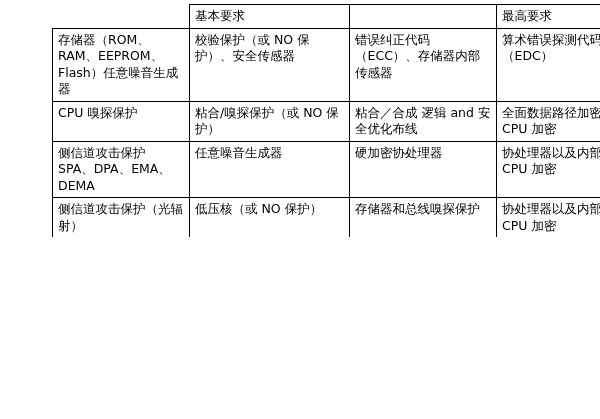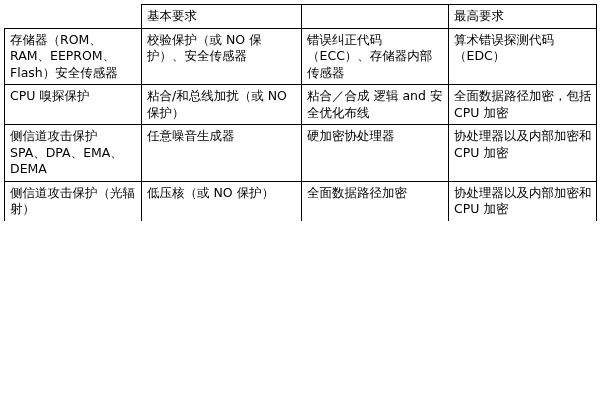--- a/index.html
+++ b/index.html
@@ -13,20 +13,21 @@
     font-family: "DejaVu Sans", "Liberation Sans", sans-serif;
     color: #000000;
     overflow: hidden;
   }
   #sheet {
     position: relative;
     width: 480px;
     height: 419px;
     box-sizing: border-box;
     padding: 4px 4px 0 4px;
+    margin-left: 48px;
   }
   table.req-table {
     border-collapse: collapse;
     table-layout: fixed;
     width: 592px;
     font-size: 12.5px;
     line-height: 1.32;
   }
   table.req-table col.c0 { width: 137px; }
   table.req-table col.c1 { width: 160px; }
@@ -78,38 +79,38 @@
       <tr>
         <th class="blank"></th>
         <th>基本要求</th>
         <th></th>
         <th>最高要求</th>
       </tr>
     </thead>
     <tbody>
       <tr>
         <td class="rowhead">
-            <span class="cell-text">存储器（ROM、RAM、EEPROM、Flash）安全传感器</span>
+            <span class="cell-text">存储器（ROM、RAM、EEPROM、Flash）任意噪音生成器</span>
           </td>
         <td>
             <span class="cell-text">校验保护（或 NO 保护）、安全传感器</span>
           </td>
         <td>
             <span class="cell-text">错误纠正代码（ECC）、存储器内部传感器</span>
           </td>
         <td>
             <span class="cell-text">算术错误探测代码（EDC）</span>
           </td>
       </tr>
       <tr>
         <td class="rowhead">
             <span class="cell-text">CPU 嗅探保护</span>
           </td>
         <td>
-            <span class="cell-text">粘合/和总线加扰（或 NO 保护）</span>
+            <span class="cell-text">粘合/嗅探保护（或 NO 保护）</span>
           </td>
         <td>
             <span class="cell-text">粘合／合成 逻辑 and 安全优化布线</span>
           </td>
         <td>
             <span class="cell-text">全面数据路径加密，包括 CPU 加密</span>
           </td>
       </tr>
       <tr>
         <td class="rowhead">
@@ -126,21 +127,21 @@
           </td>
       </tr>
       <tr class="last">
         <td class="rowhead">
             <span class="cell-text">侧信道攻击保护（光辐射）</span>
           </td>
         <td>
             <span class="cell-text">低压核（或 NO 保护）</span>
           </td>
         <td>
-            <span class="cell-text">全面数据路径加密</span>
+            <span class="cell-text">存储器和总线嗅探保护</span>
           </td>
         <td>
             <span class="cell-text">协处理器以及内部加密和 CPU 加密</span>
           </td>
       </tr>
     </tbody>
   </table>
 </div>
 
 </body></html>

